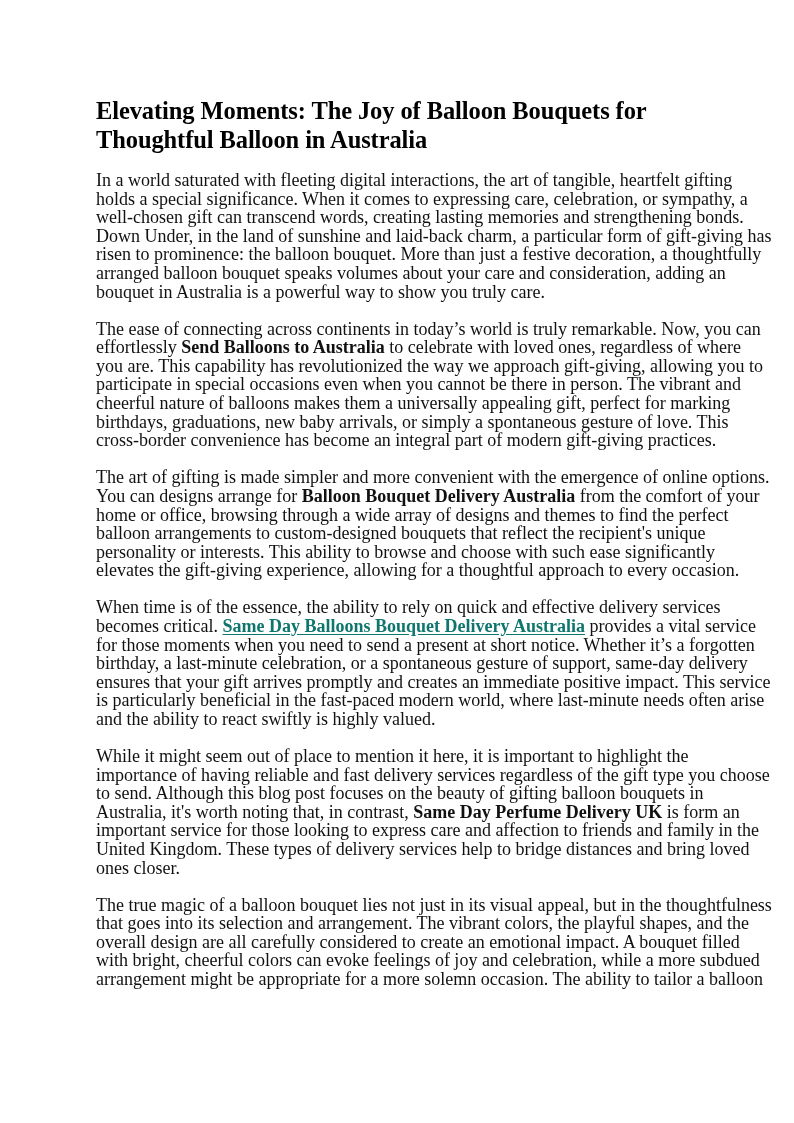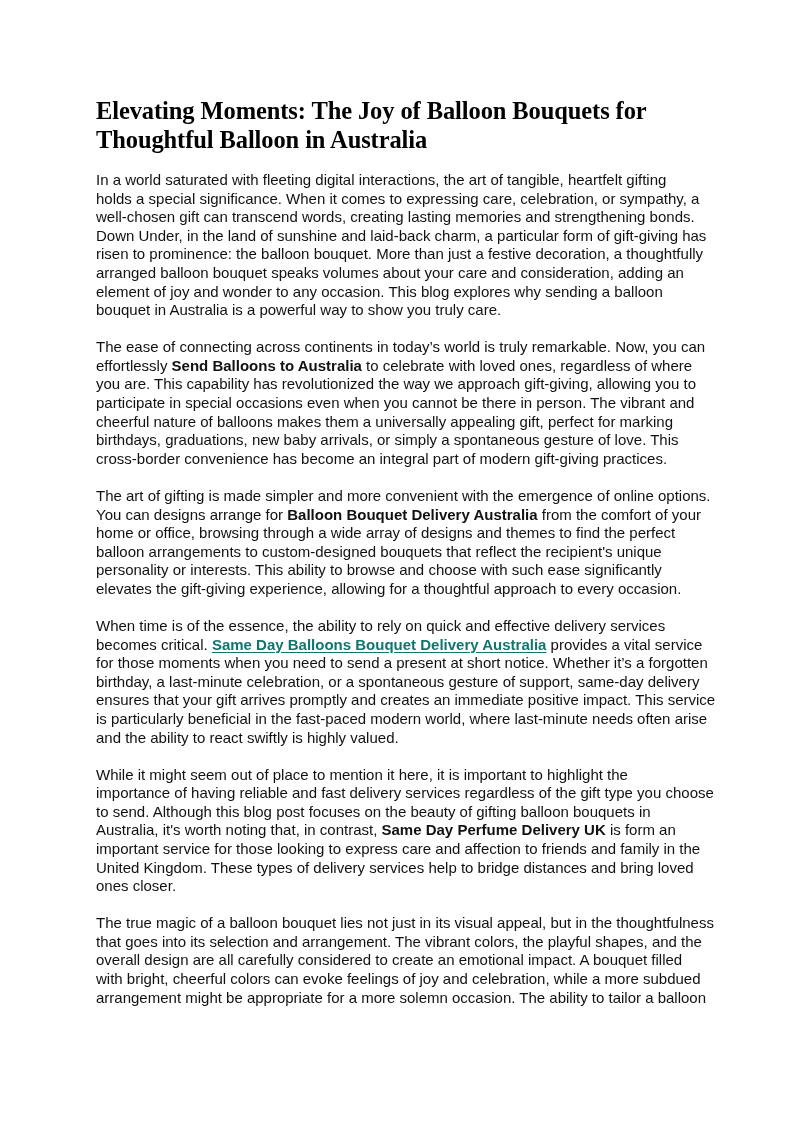--- a/index.html
+++ b/index.html
@@ -24,22 +24,22 @@
     h1.title {
       font-family: "Liberation Serif", serif;
       font-weight: bold;
       font-size: 24.5px;
       line-height: 29px;
       margin: 0 0 17px 0;
       letter-spacing: -0.1px;
       color: #000000;
     }
     p.para {
-      font-family: Liberation Sans, sans-serif;
-      font-size: 15px;
+      font-family: Liberation Serif, serif;
+      font-size: 18px;
       line-height: 18.6px;
       margin: 0 0 18.5px 0;
       color: #111111;
       white-space: normal;
     }
     p.para .line {
       display: block;
       white-space: nowrap;
     }
     .bold {
@@ -63,21 +63,20 @@
     <span style="display:block">Thoughtful Balloon in Australia</span>
   </h1>
 
   <p class="para">
     <span class="line">In a world saturated with fleeting digital interactions, the art of tangible, heartfelt gifting</span>
     <span class="line">holds a special significance. When it comes to expressing care, celebration, or sympathy, a</span>
     <span class="line">well-chosen gift can transcend words, creating lasting memories and strengthening bonds.</span>
     <span class="line">Down Under, in the land of sunshine and laid-back charm, a particular form of gift-giving has</span>
     <span class="line">risen to prominence: the balloon bouquet. More than just a festive decoration, a thoughtfully</span>
     <span class="line">arranged balloon bouquet speaks volumes about your care and consideration, adding an</span>
-    <span class="line">element of joy and wonder to any occasion. This blog explores why sending a balloon</span>
     <span class="line">bouquet in Australia is a powerful way to show you truly care.</span>
   </p>
 
   <p class="para">
     <span class="line">The ease of connecting across continents in today’s world is truly remarkable. Now, you can</span>
     <span class="line"><span>effortlessly </span><span class="bold">Send Balloons to Australia</span><span> to celebrate with loved ones, regardless of where</span></span>
     <span class="line">you are. This capability has revolutionized the way we approach gift-giving, allowing you to</span>
     <span class="line">participate in special occasions even when you cannot be there in person. The vibrant and</span>
     <span class="line">cheerful nature of balloons makes them a universally appealing gift, perfect for marking</span>
     <span class="line">birthdays, graduations, new baby arrivals, or simply a spontaneous gesture of love. This</span>

